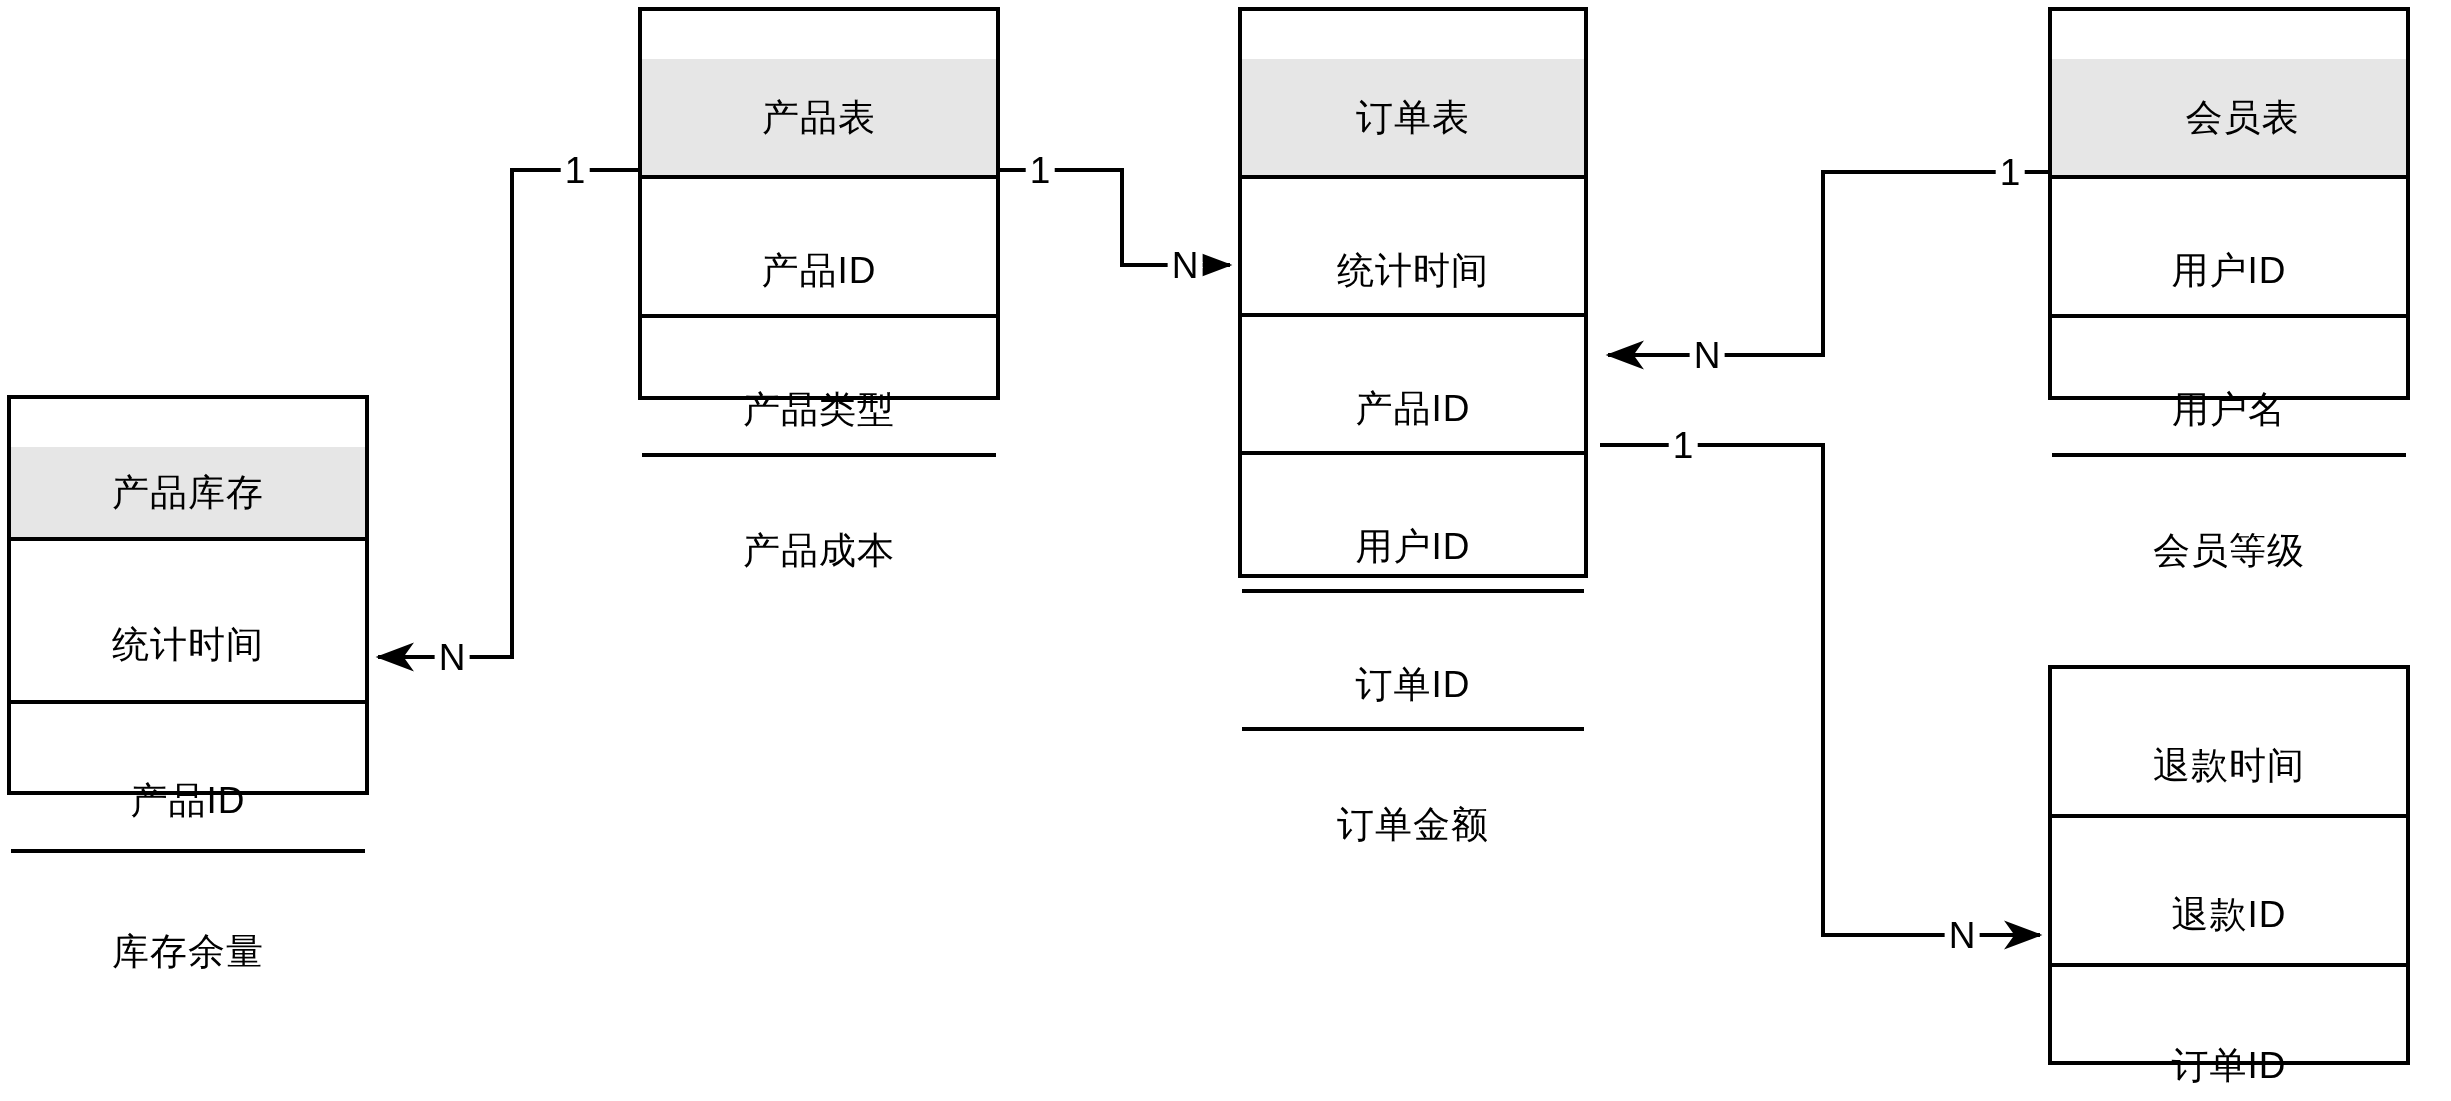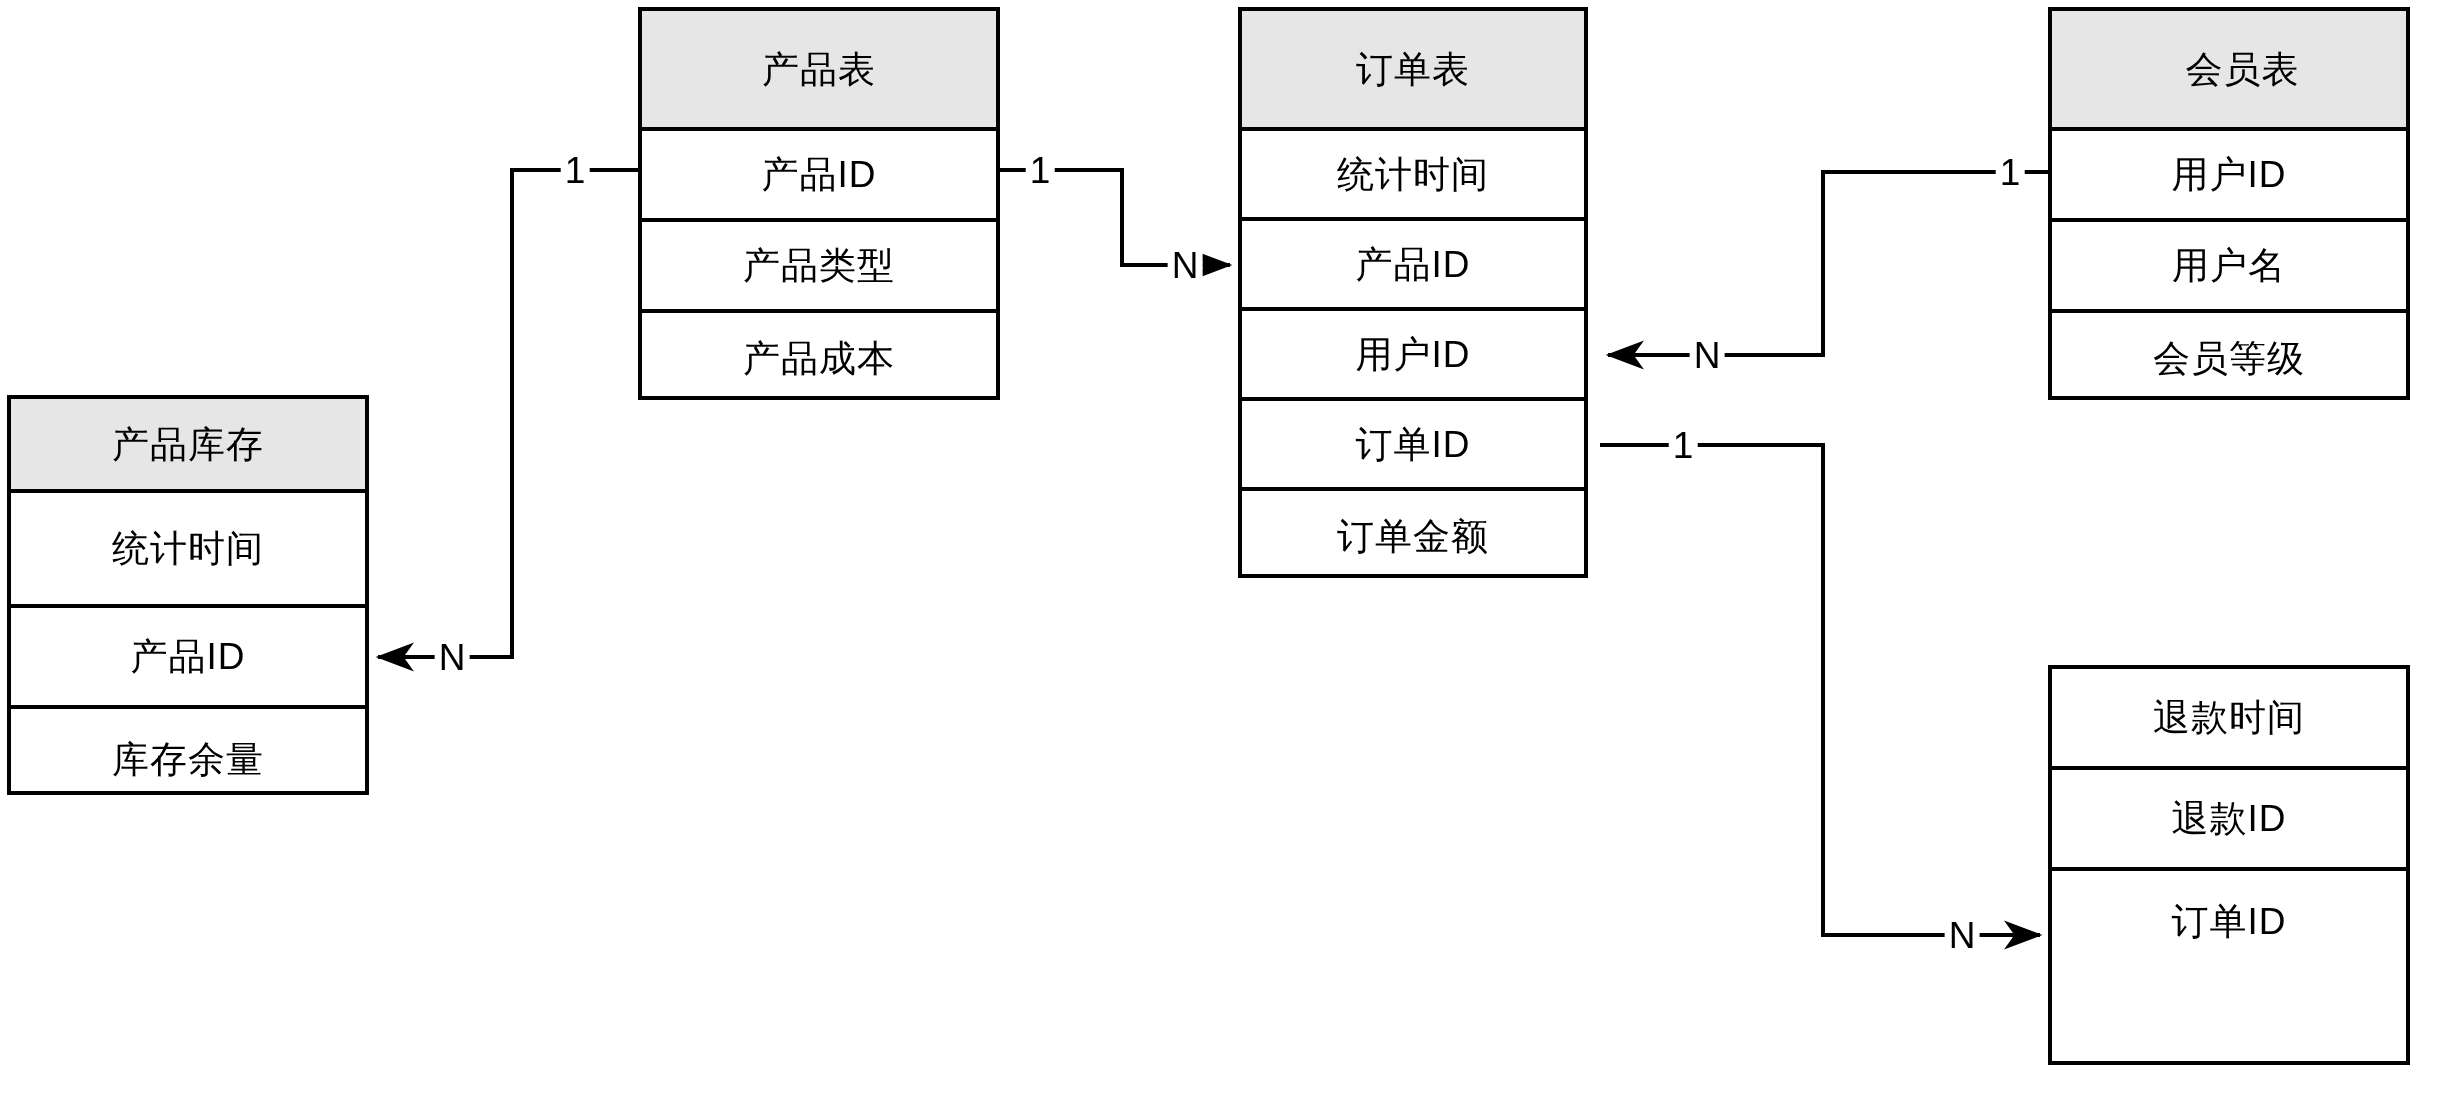--- a/index.html
+++ b/index.html
@@ -1,21 +1,21 @@
 <!DOCTYPE html>
 <html><head>
 <meta charset="utf-8">
 <style>
   html,body{margin:0;padding:0;background:#ffffff;}
   body{width:2451px;height:1101px;position:relative;overflow:hidden;
        font-family:"Liberation Sans","DejaVu Sans",sans-serif;color:#000;}
   #canvas{position:absolute;left:0;top:0;width:2451px;height:1101px;}
   .entity{position:absolute;box-sizing:border-box;border:4px solid #000;background:#fff;}
   .entity .row{box-sizing:border-box;display:flex;align-items:center;justify-content:center;
-       font-size:37px;line-height:1;letter-spacing:1px;border-bottom:4px solid #000;}
+       font-size:37px;line-height:1;letter-spacing:1px;border-bottom:4px solid #000;margin-top:48px;}
   .entity .row:last-child{border-bottom:none;}
   .entity .row.header{background:#e6e6e6;font-weight:400;}
   svg.links{position:absolute;left:0;top:0;width:2451px;height:1101px;overflow:visible;
        pointer-events:none;}
   .lbl{position:absolute;font-size:37px;line-height:1;color:#000;background:#fff;
        padding:0 4px;text-align:center;}
 </style>
 </head>
 <body>
 

